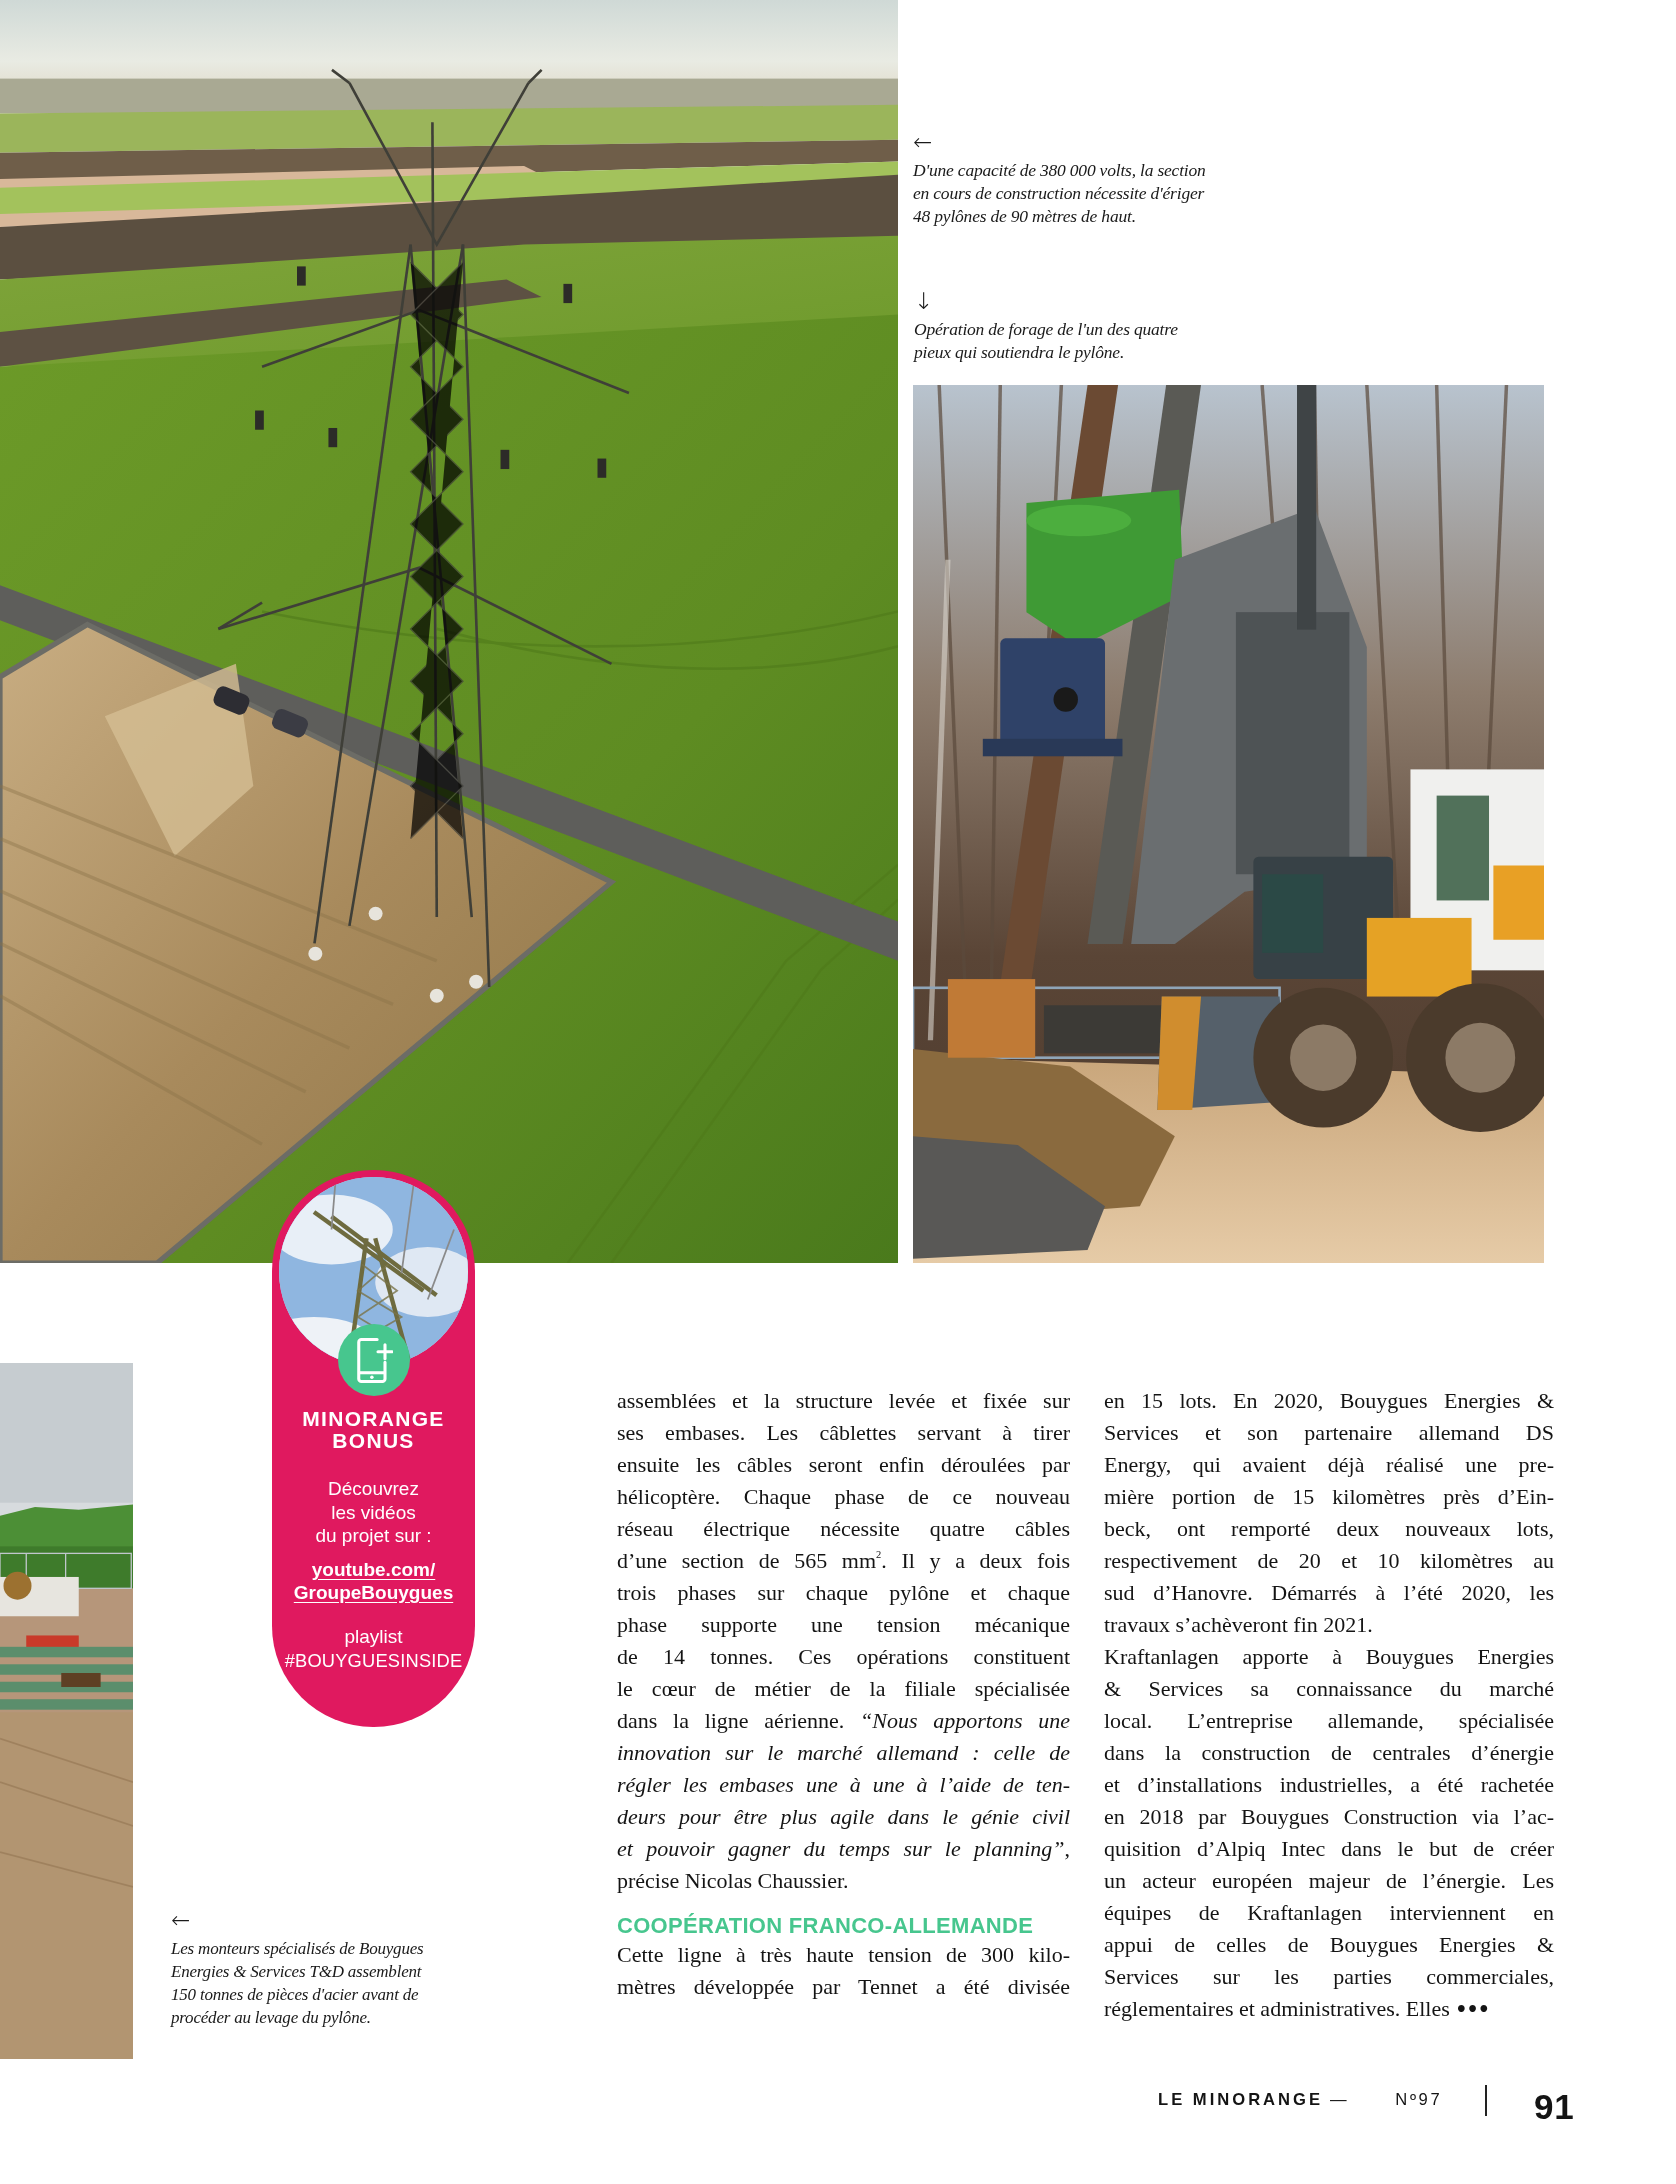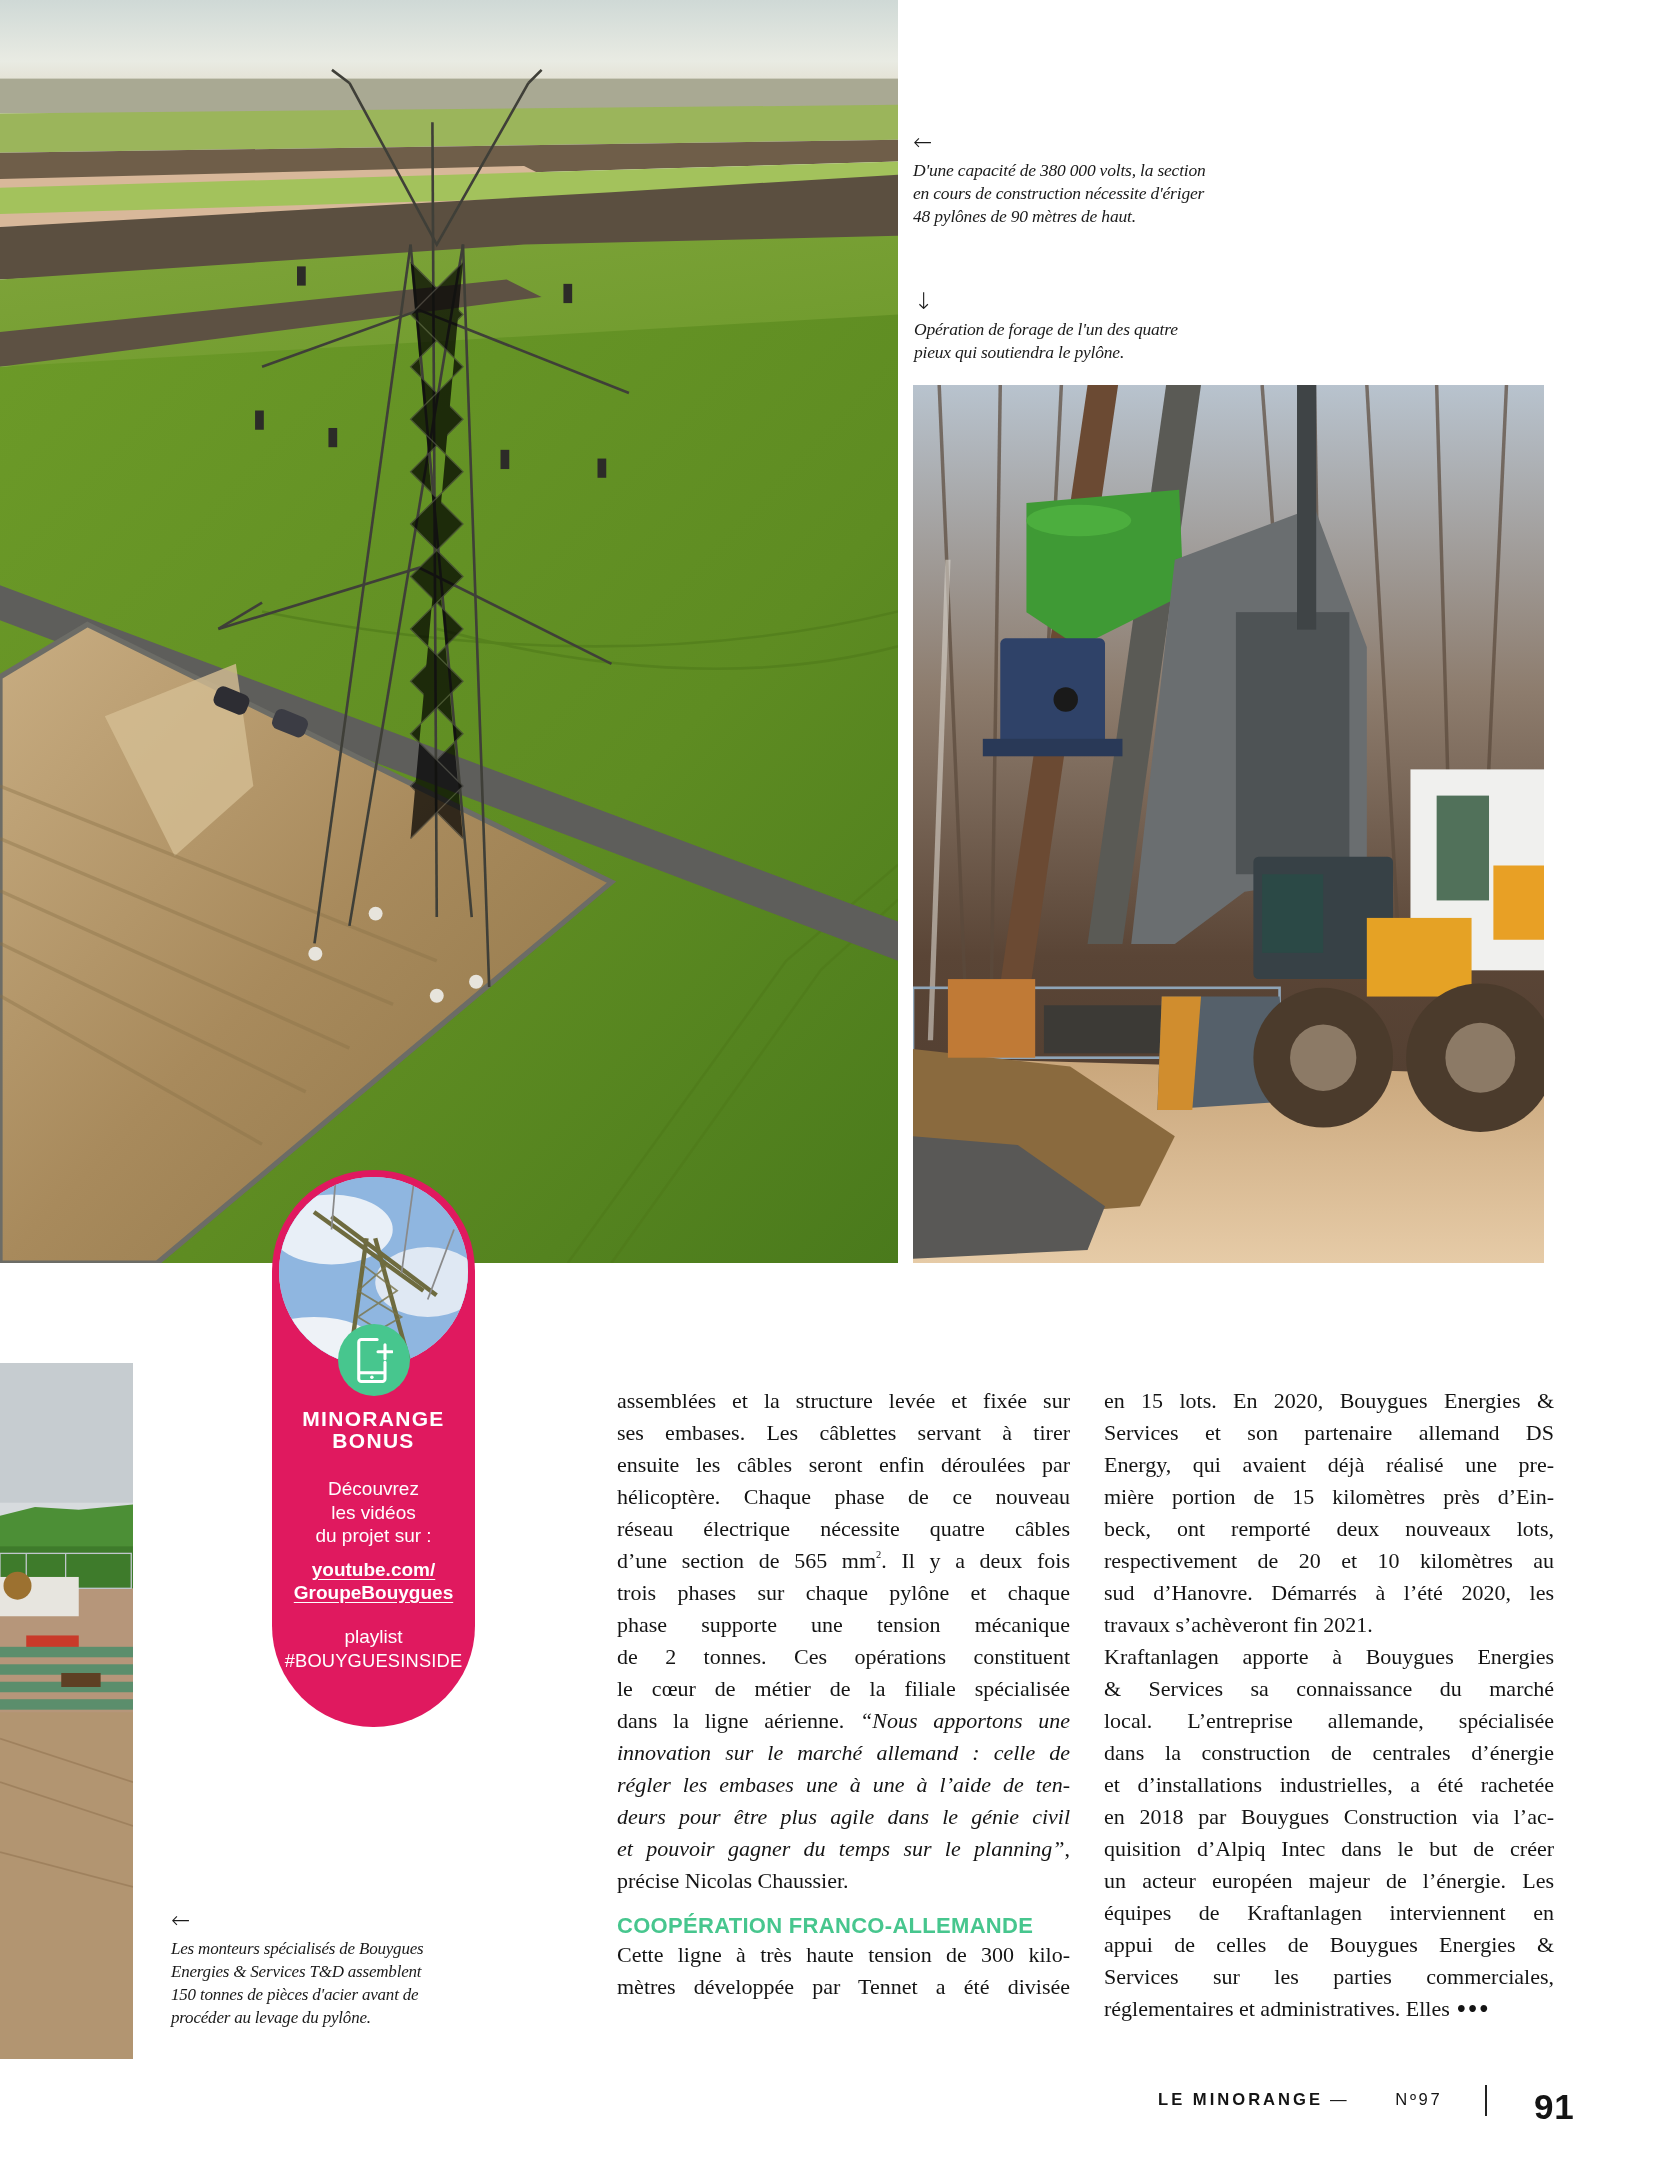--- a/index.html
+++ b/index.html
@@ -412,21 +412,21 @@
 
 <div class="column" id="column-middle">
   <span class="l">assemblées et la structure levée et fixée sur</span>
   <span class="l">ses embases. Les câblettes servant à tirer</span>
   <span class="l">ensuite les câbles seront enfin déroulées par</span>
   <span class="l">hélicoptère. Chaque phase de ce nouveau</span>
   <span class="l">réseau électrique nécessite quatre câbles</span>
   <span class="l"><span>d’une section de 565 mm</span><sup>2</sup><span>. Il y a deux fois</span></span>
   <span class="l">trois phases sur chaque pylône et chaque</span>
   <span class="l">phase supporte une tension mécanique</span>
-  <span class="l">de 2 tonnes. Ces opérations constituent</span>
+  <span class="l">de 14 tonnes. Ces opérations constituent</span>
   <span class="l">le cœur de métier de la filiale spécialisée</span>
   <span class="l"><span>dans la ligne aérienne. </span><em>“Nous apportons une</em></span>
   <span class="l"><em>innovation sur le marché allemand : celle de</em></span>
   <span class="l"><em>régler les embases une à une à l’aide de ten-</em></span>
   <span class="l"><em>deurs pour être plus agile dans le génie civil</em></span>
   <span class="l"><em>et pouvoir gagner du temps sur le planning”</em><span>,</span></span>
   <span class="l last">précise Nicolas Chaussier.</span>
   <span id="section-heading">COOPÉRATION FRANCO-ALLEMANDE</span>
   <span class="l">Cette ligne à très haute tension de 300 kilo-</span>
   <span class="l">mètres développée par Tennet a été divisée</span>

